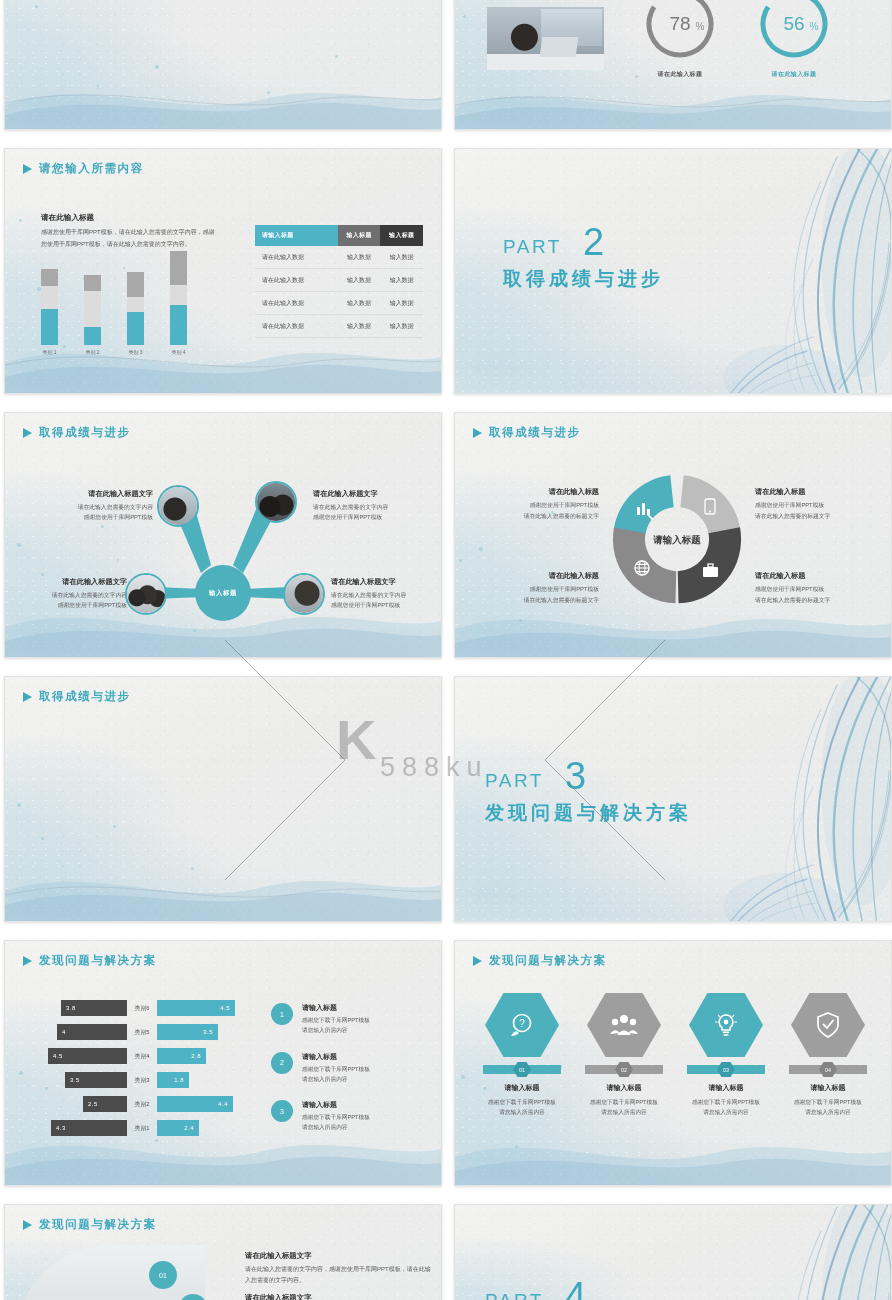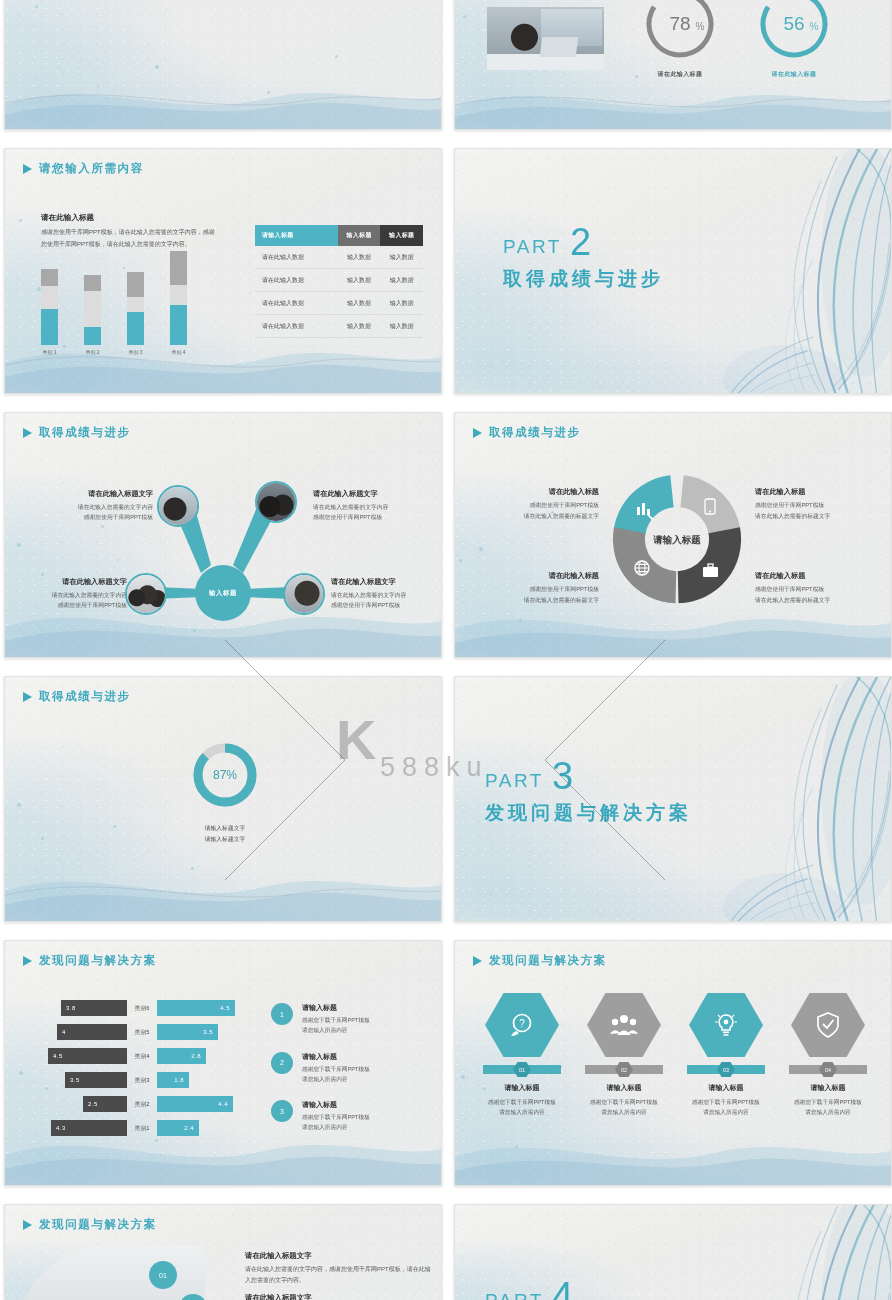--- a/index.html
+++ b/index.html
@@ -69,21 +69,21 @@
     border-top: 5.5px solid transparent;
     border-bottom: 5.5px solid transparent;
   }
   .sl-head .txt {
     font-size: 11.5px; font-weight: bold; color: #3fa9bd;
     letter-spacing: 1.6px;
   }
 
   
   .part-wrap { position:absolute; left: 48px; top: 78px; z-index: 6; }
-  .part-line1 { display:flex; align-items:flex-end; gap: 8px; color:#45aec2; }
+  .part-line1 { display:flex; align-items:flex-end; gap: 21px; color:#45aec2; }
   .part-word { font-size: 19px; letter-spacing: 2.5px; }
   .part-num  { font-size: 38px; line-height: .82; font-weight: 300; color:#3aa8be; }
   .part-title {
     margin-top: 8px; font-size: 19px; font-weight: bold;
     color: #3aa8be; letter-spacing: 4px;
   }
 
   
   .frond { position:absolute; right:-6px; top:-10px; width: 210px; height: 262px; opacity:.95; }
 
@@ -536,28 +536,20 @@
           <i style="left:36px;top:160px;width:3px;height:3px"></i>
       <i style="left:108px;top:148px;width:3px;height:3px"></i>
           <i style="left:186px;top:190px;width:3px;height:3px"></i>
     </div>
     <div class="sl-head">
       <span class="tri"></span>
       <span class="txt">取得成绩与进步</span>
     </div>
 
     <div class="pct4">
-      <div class="it">
-        <svg width="72" height="72" viewBox="0 0 72 72">
-          <circle cx="36" cy="36" r="27" fill="none" stroke="#d4d4d4" stroke-width="9"></circle>
-          <circle cx="36" cy="36" r="27" fill="none" stroke="#4cb0bd" stroke-width="9" stroke-dasharray="147.6 140.8" transform="rotate(-90 36 36)"></circle>
-          <text x="36" y="40" text-anchor="middle" font-size="12" fill="#3f9fb0" font-family="Liberation Sans, sans-serif">87%</text>
-        </svg>
-        <div class="cap nl">请输入标题文字<br>请输入标题文字</div>
-      </div>
     </div>
   </div>
 
   <div class="slide">
     <div class="paper"></div>
     <div class="grain"></div>
     <svg class="frond" viewBox="0 0 210 262">
       <g fill="none" stroke-linecap="round">
         <path d="M150,258 C118,180 126,92 176,4" stroke="rgba(70,130,175,.55)" stroke-width="2"></path>
         <path d="M162,258 C134,176 144,84 196,0" stroke="rgba(60,150,180,.50)" stroke-width="2.4"></path>

